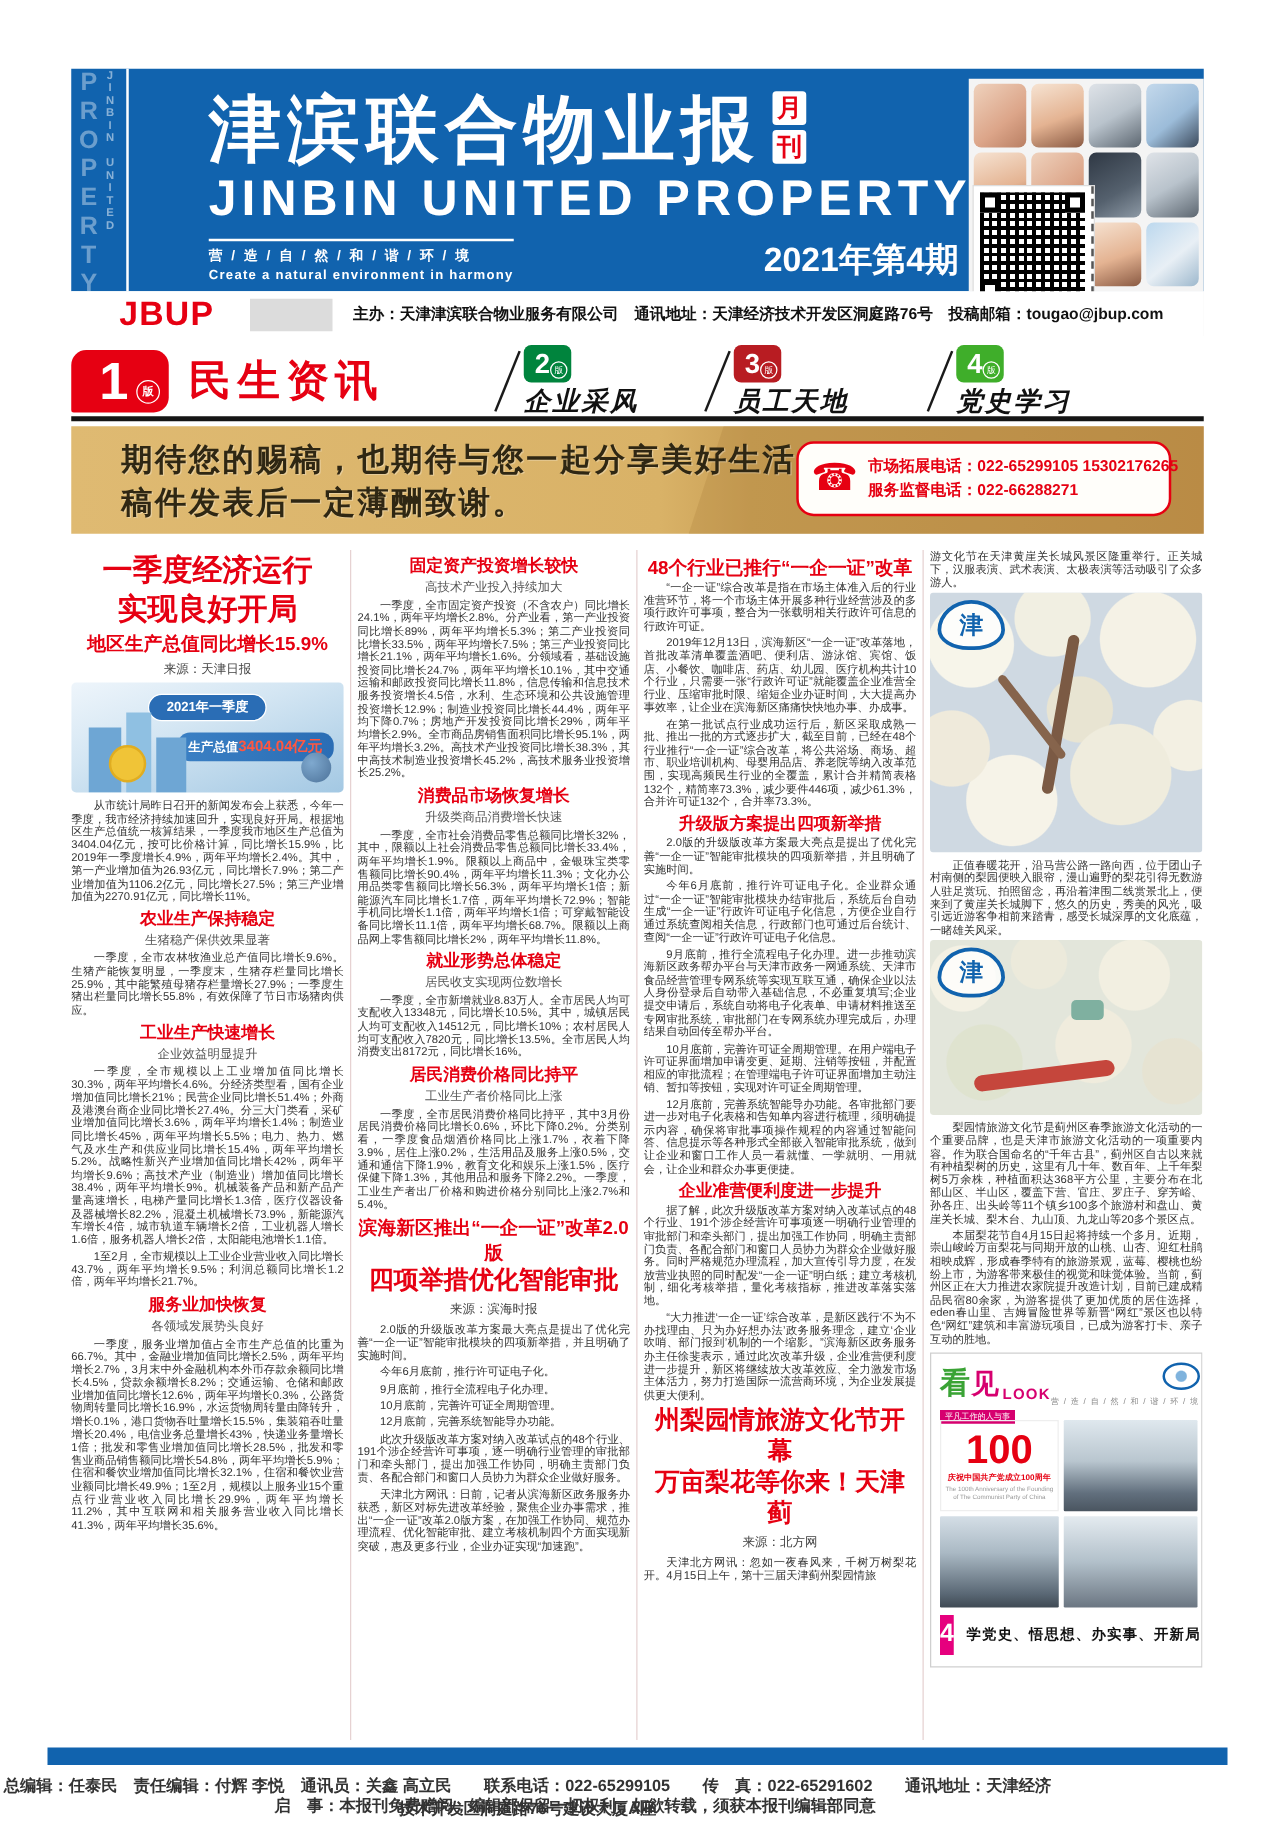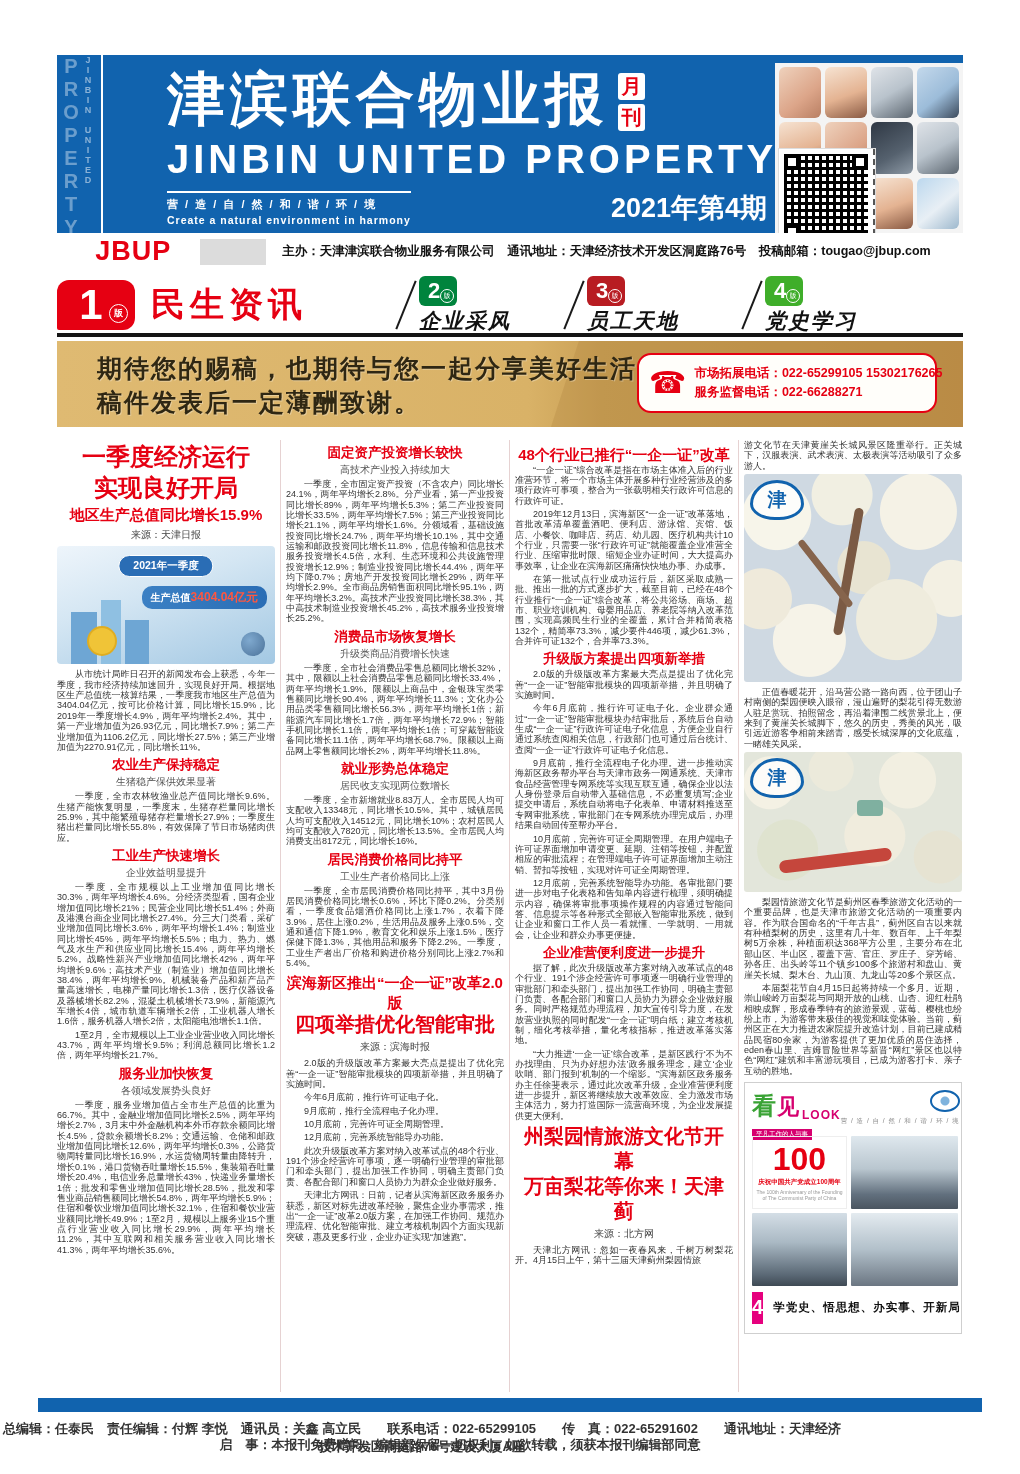--- a/index.html
+++ b/index.html
@@ -8,21 +8,21 @@
 
   
   .masthead{position:absolute;left:57px;top:55px;width:906px;height:178px;background:#1163ae;}
   .vstrip{position:absolute;left:0;top:0;bottom:0;width:44px;border-right:2px solid #fff;
           display:flex;flex-direction:row;align-items:flex-start;overflow:hidden;}
   .vmain{writing-mode:vertical-rl;text-orientation:upright;font-weight:900;font-size:20px;
          color:rgba(255,255,255,.38);letter-spacing:1px;margin-left:2px;}
   .vtop{writing-mode:vertical-rl;text-orientation:upright;font-weight:700;font-size:9px;
         color:rgba(255,255,255,.5);margin-left:1px;}
   .mh-center{position:absolute;left:110px;top:14px;width:620px;}
-  .mh-title-row{display:flex;align-items:flex-start;}
+  .mh-title-row{display:flex;align-items:flex-end;}
   .cn-title{color:#fff;font-size:58px;font-weight:900;letter-spacing:5px;line-height:1.05;white-space:nowrap;}
   .yuekan{display:flex;flex-direction:column;margin-left:10px;margin-top:4px;}
   .yk-box{width:27px;height:27px;background:#fff;border-radius:3px;margin-bottom:4px;
           display:flex;align-items:center;justify-content:center;color:#e60012;font-size:20px;font-weight:900;}
   .en-title{color:#fff;font-size:40px;font-weight:900;letter-spacing:4px;margin-top:2px;white-space:nowrap;}
   .slogan-row{display:flex;justify-content:space-between;align-items:flex-end;margin-top:8px;width:600px;}
   .slogan-left{border-top:2px solid #fff;padding-top:4px;}
   .slogan-cn{color:#fff;font-size:11px;font-weight:900;letter-spacing:2px;}
   .slogan-en{color:#fff;font-size:10.5px;font-weight:700;letter-spacing:1px;margin-top:2px;}
   .issue{color:#fff;font-size:27px;font-weight:700;white-space:nowrap;}
@@ -99,21 +99,21 @@
   .b-subtitle{color:#e60012;font-size:15px;font-weight:700;text-align:center;margin:1px 0 2px;}
   .b-source{color:#444;font-size:10px;text-align:center;margin:3px 0 4px;}
   .b-h3{color:#e60012;font-size:13.5px;font-weight:900;text-align:center;margin:4px 0 1px;}
   .b-h4{color:#555;font-size:10px;text-align:center;margin:0 0 2px;}
   .b-p{color:#333;font-size:9px;line-height:1.15;text-align:justify;text-indent:2em;margin:0 0 3px;}
   .b-pc{text-indent:0;}
   .b-title2{color:#e60012;font-size:15px;font-weight:900;text-align:center;line-height:1.3;margin:5px 0 0;}
   .b-title3{color:#e60012;font-size:20px;font-weight:900;text-align:center;line-height:1.25;margin:0 0 2px;}
 
   
-  .img-info{position:relative;height:118px;border-radius:4px;overflow:hidden;margin:2px 0 5px;
+  .img-info{position:relative;height:88px;border-radius:4px;overflow:hidden;margin:2px 0 5px;
             background:linear-gradient(160deg,#eef5fb 0%,#d4e6f3 40%,#a3c8e3 100%);}
   .info-pill{position:absolute;top:9px;left:50%;transform:translateX(-50%);background:#2a6db5;color:#fff;
              font-size:10.5px;font-weight:700;padding:3px 14px;border-radius:12px;border:1px solid #fff;white-space:nowrap;}
   .info-gdp{position:absolute;top:40px;right:8px;background:linear-gradient(90deg,#3b80c4,#2a6db5);
             color:#fff;font-size:10px;font-weight:700;padding:3px 9px;border-radius:10px;white-space:nowrap;}
   .info-gdp b{color:#ff5740;font-size:12px;}
   .bld{position:absolute;bottom:0;background:#6ea6d4;}
   .bld1{left:14px;width:26px;height:52px;} .bld2{left:44px;width:20px;height:64px;background:#8fc0e2;}
   .bld3{left:68px;width:24px;height:44px;}
   .coin{position:absolute;left:30px;bottom:8px;width:26px;height:26px;border-radius:50%;

